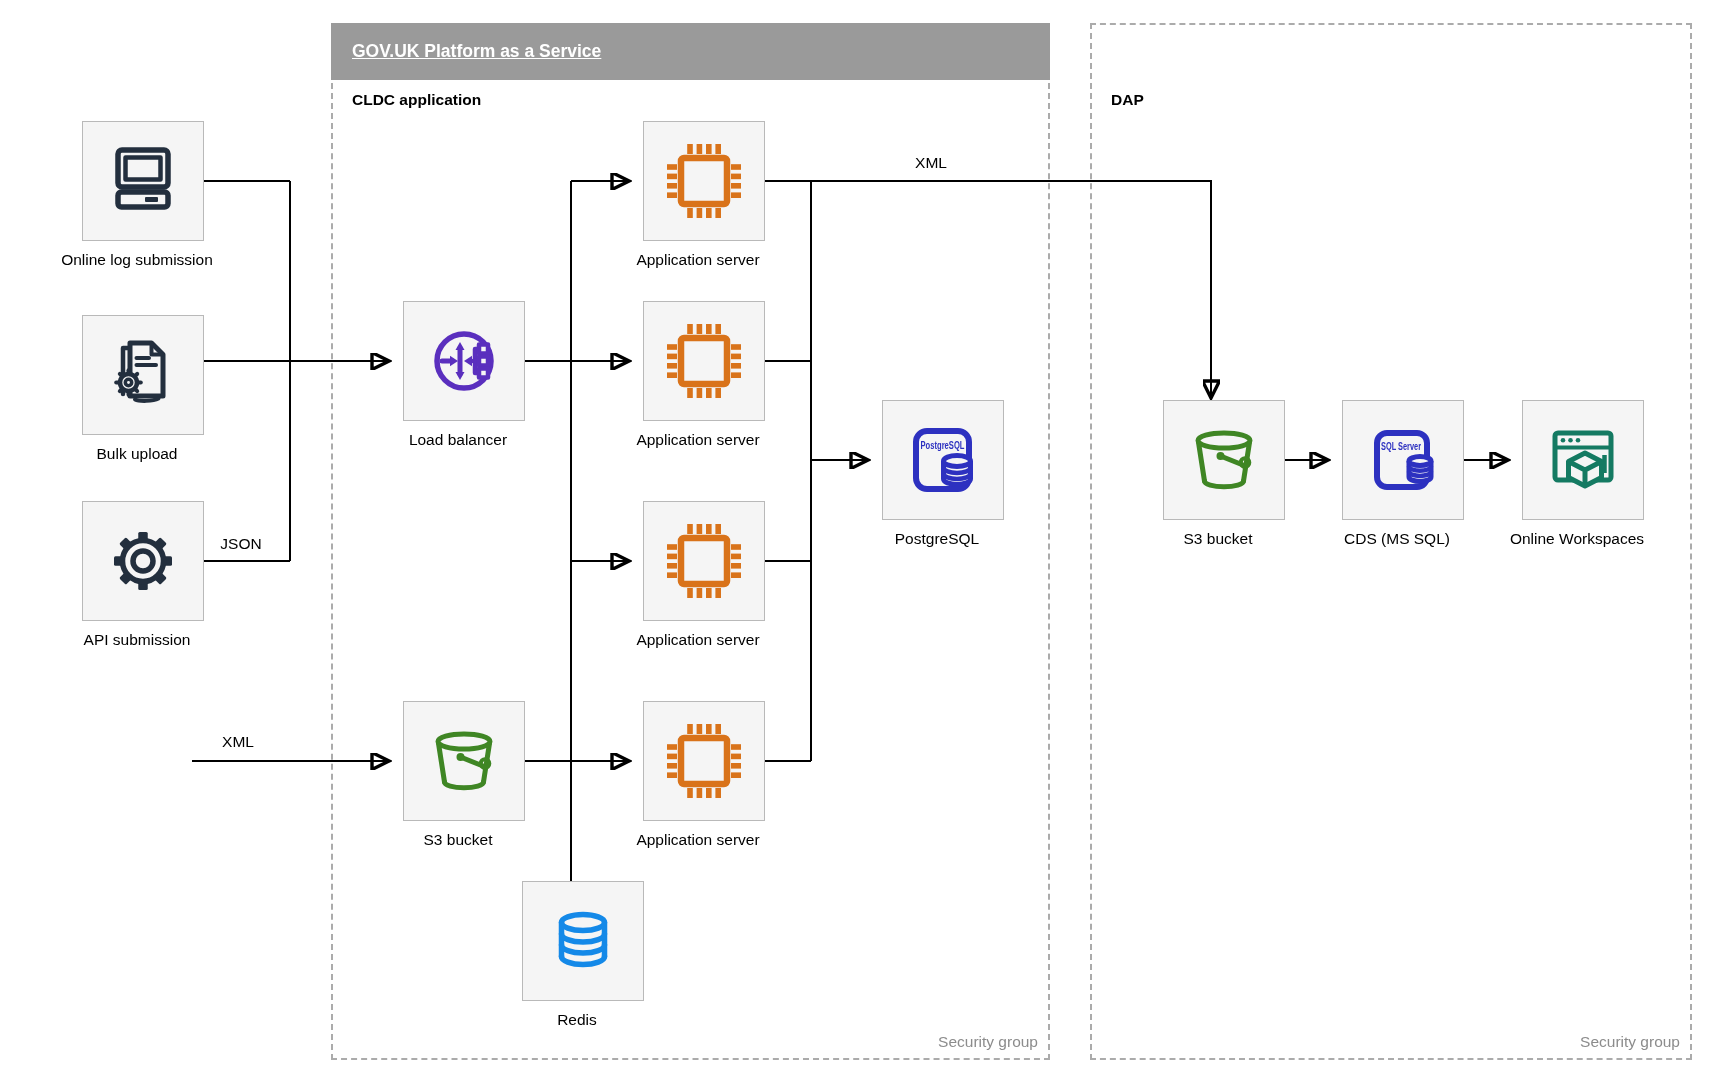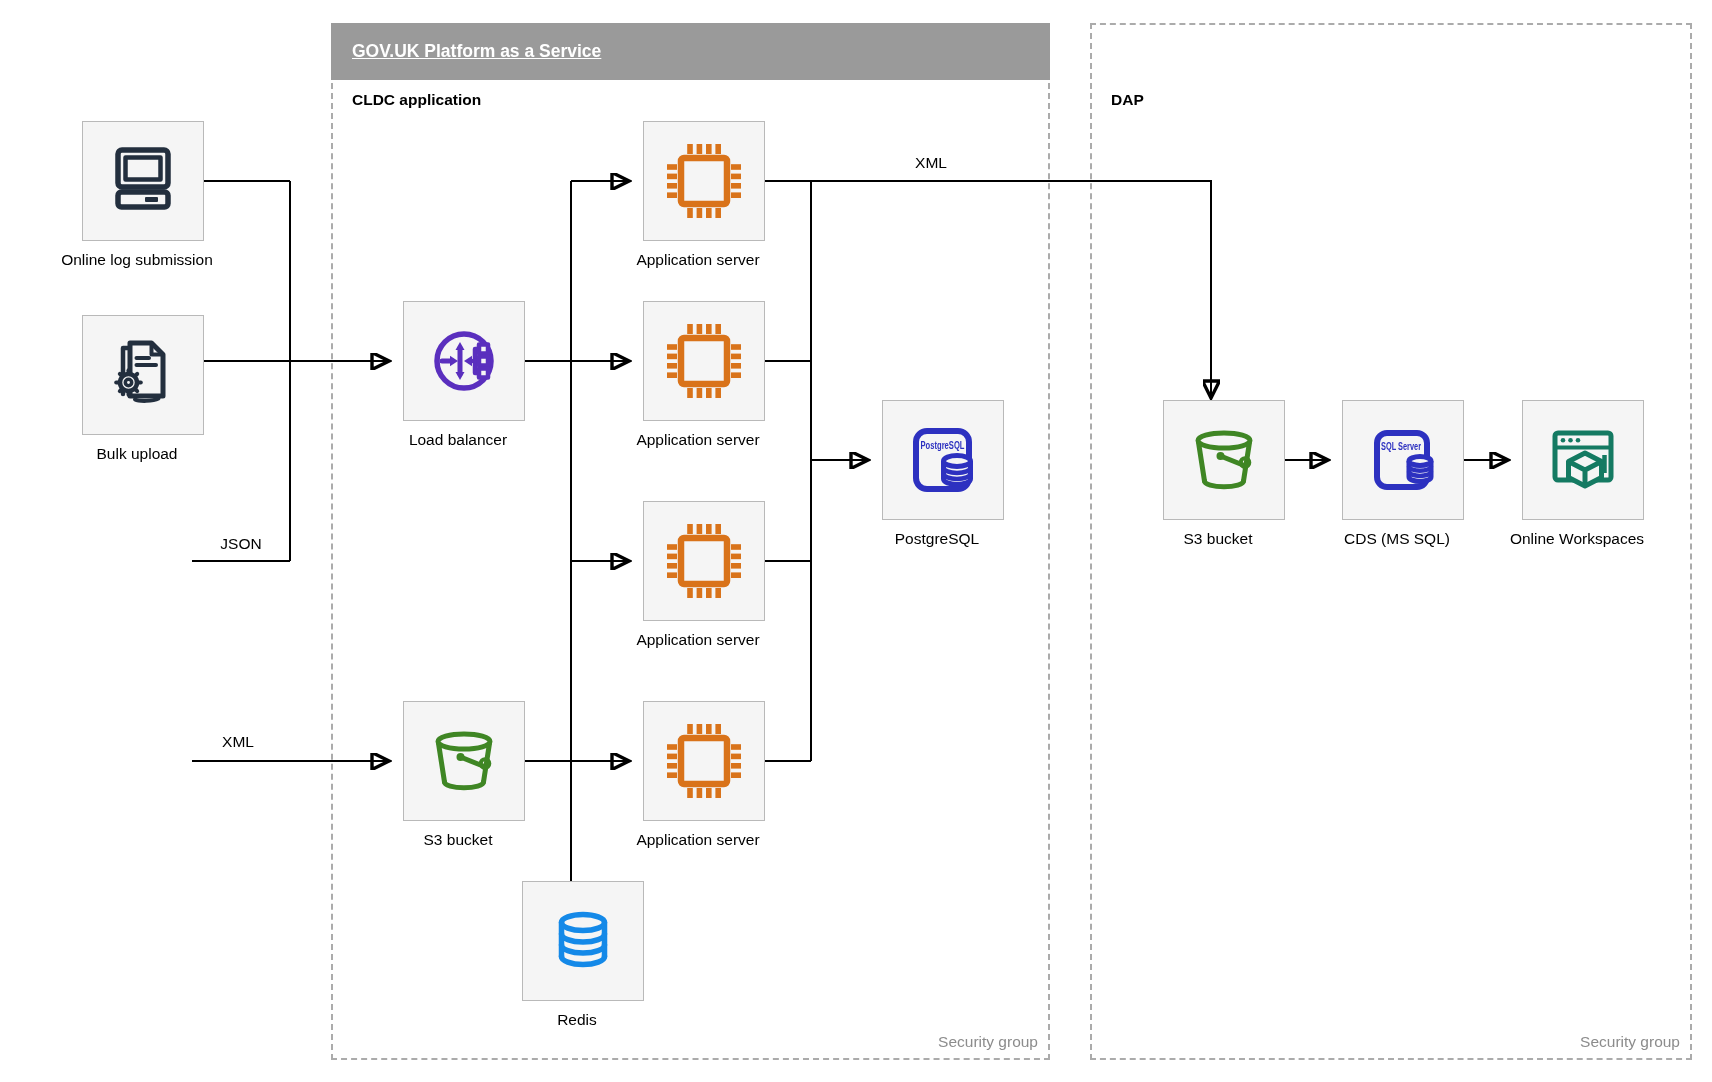--- a/index.html
+++ b/index.html
@@ -104,20 +104,39 @@
               <line x1="31.5" y1="53.5" x2="34.2" y2="56.2"></line>
           </g>
           <circle cx="25.5" cy="47.5" r="8.5" stroke-width="4.5" fill="#f5f5f5"></circle>
           <circle cx="25.5" cy="47.5" r="3.2" stroke-width="3.5"></circle>
         </g>
       </svg>
     </div>
     <div class="node-label">Bulk upload</div>
   </div>
 
+  <div class="node" style="left:70px;top:501px;">
+    <div class="node-box">
+      <svg width="80" height="80" viewBox="0 0 80 80">
+        <g fill="#232f3e">
+          <rect x="35.25" y="11" width="9.5" height="9" rx="1.5"></rect>
+          <rect x="35.25" y="11" width="9.5" height="9" rx="1.5" transform="rotate(45 40 40)"></rect>
+          <rect x="35.25" y="11" width="9.5" height="9" rx="1.5" transform="rotate(90 40 40)"></rect>
+          <rect x="35.25" y="11" width="9.5" height="9" rx="1.5" transform="rotate(135 40 40)"></rect>
+          <rect x="35.25" y="11" width="9.5" height="9" rx="1.5" transform="rotate(180 40 40)"></rect>
+          <rect x="35.25" y="11" width="9.5" height="9" rx="1.5" transform="rotate(225 40 40)"></rect>
+          <rect x="35.25" y="11" width="9.5" height="9" rx="1.5" transform="rotate(270 40 40)"></rect>
+          <rect x="35.25" y="11" width="9.5" height="9" rx="1.5" transform="rotate(315 40 40)"></rect>
+        </g>
+        <circle cx="40" cy="40" r="20.5" stroke="#232f3e" stroke-width="5.5" fill="#f5f5f5"></circle>
+        <circle cx="40" cy="40" r="10" stroke="#232f3e" stroke-width="5.5" fill="#f5f5f5"></circle>
+      </svg>
+    </div>
+    <div class="node-label">API submission</div>
+  </div>
 
 
   <div class="node" style="left:391px;top:301px;">
     <div class="node-box">
       <svg width="80" height="80" viewBox="0 0 80 80">
         <g stroke="#5a2fbe" fill="none" stroke-linecap="round" stroke-linejoin="round">
           <circle cx="40" cy="40" r="27" stroke-width="5.5"></circle>
           <path d="M18,40 H26" stroke-width="5"></path>
           <polygon points="26,34.8 34,40 26,45.2" fill="#5a2fbe" stroke="none"></polygon>
           <path d="M36,27 V53" stroke-width="5"></path>

